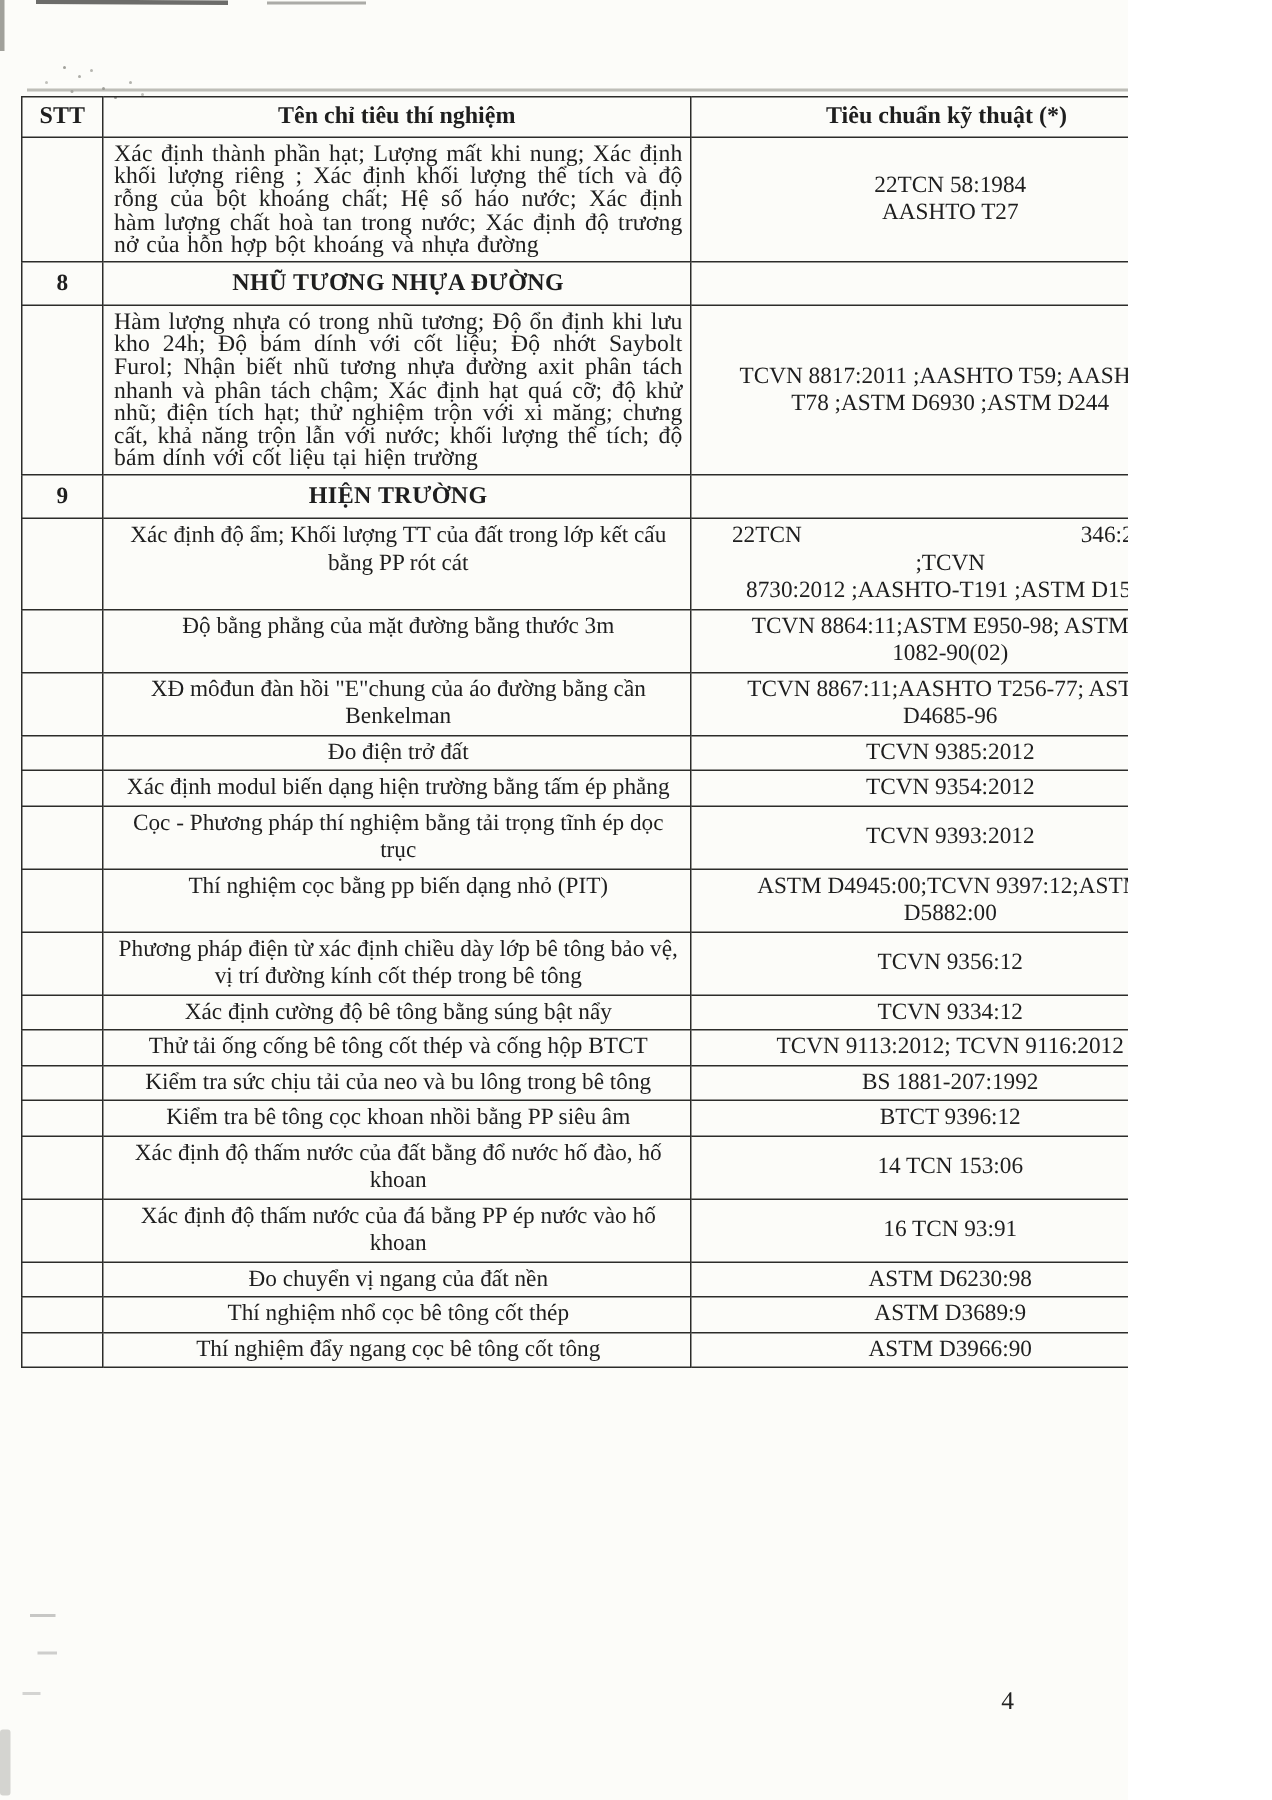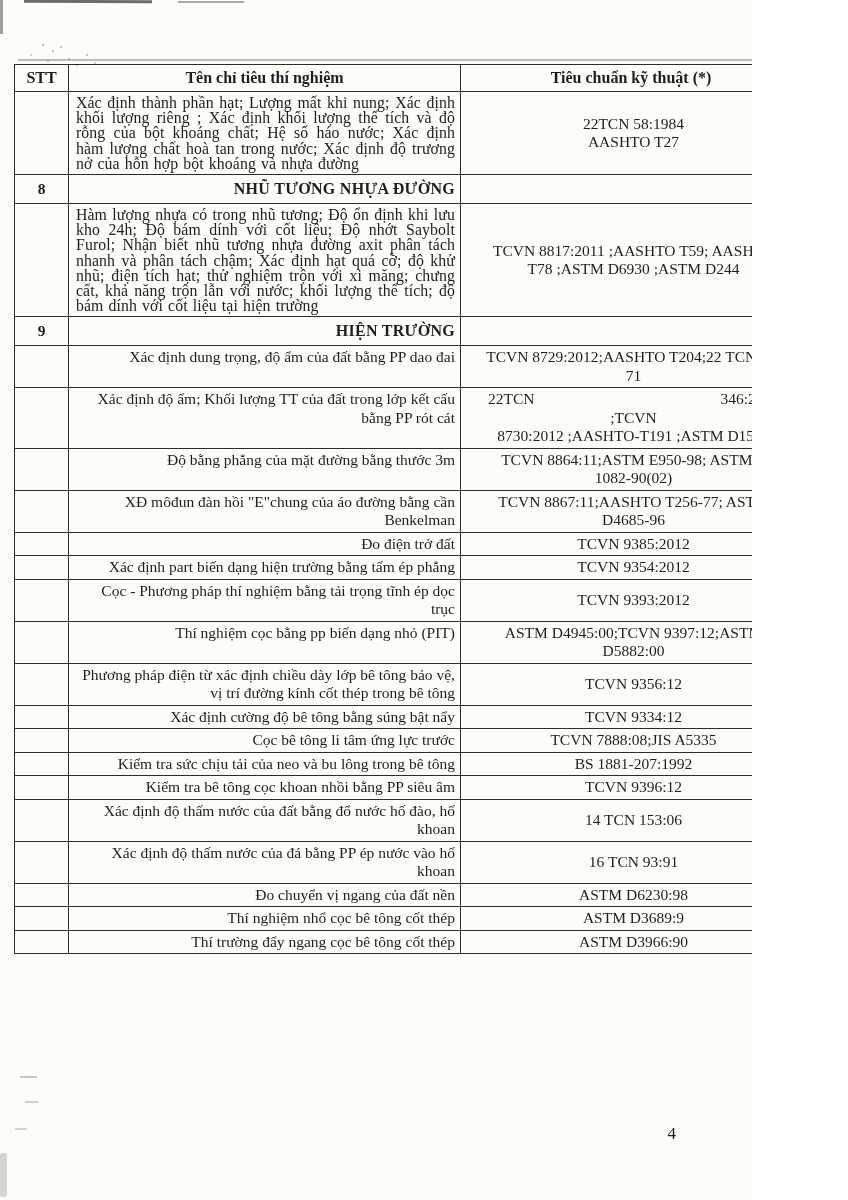--- a/index.html
+++ b/index.html
@@ -27,21 +27,21 @@
   .doc-table th{
     font-weight:bold;font-size:16px;line-height:20px;
     padding:3px 2px;text-align:center;
   }
   td.stt{
     text-align:center;font-size:15.5px;vertical-align:top;
     padding-top:2px;
   }
   td.name{
     font-size:15.5px;line-height:18.5px;
-    padding:2px 5px 2px 7px;vertical-align:top;text-align:right;
+    padding:2px 5px 2px 7px;vertical-align:top;text-align:center;
   }
   td.std{
     font-size:15.5px;line-height:18.5px;
     padding:2px 4px 2px 9px;vertical-align:middle;text-align:center;
     white-space:pre-line;
   }
   tr.paragraph td.name{
     font-size:15.8px;line-height:15.2px;
     text-align:justify;word-spacing:1px;letter-spacing:.1px;
     padding-top:3px;padding-bottom:3px;
@@ -137,26 +137,20 @@
     <td class="std">TCVN 8817:2011 ;AASHTO T59; AASHTO
 T78 ;ASTM D6930 ;ASTM D244</td>
   </tr>
         <tr class="section">
     <td class="stt">9</td>
     <td class="name">HIỆN TRƯỜNG</td>
     <td class="std"></td>
   </tr>
         <tr class="item">
     <td class="stt"></td>
-    <td class="name">Xác định dung trọng, độ ẩm của đất bằng PP dao đai</td>
-    <td class="std">TCVN 8729:2012;AASHTO T204;22 TCN 02-
-71</td>
-  </tr>
-        <tr class="item">
-    <td class="stt"></td>
     <td class="name">Xác định độ ẩm; Khối lượng TT của đất trong lớp kết cấu bằng PP rót cát</td>
     <td class="std">22TCN            346:2006 ;TCVN
 8730:2012 ;AASHTO-T191 ;ASTM D1556</td>
   </tr>
         <tr class="item">
     <td class="stt"></td>
     <td class="name">Độ bằng phẳng của mặt đường bằng thước 3m</td>
     <td class="std">TCVN 8864:11;ASTM E950-98; ASTM E
 1082-90(02)</td>
   </tr>
@@ -166,21 +160,21 @@
     <td class="std">TCVN 8867:11;AASHTO T256-77; ASTM
 D4685-96</td>
   </tr>
         <tr class="item">
     <td class="stt"></td>
     <td class="name">Đo điện trở đất</td>
     <td class="std">TCVN 9385:2012</td>
   </tr>
         <tr class="item">
     <td class="stt"></td>
-    <td class="name">Xác định part biến dạng hiện trường bằng tấm ép phẳng</td>
+    <td class="name">Xác định modul biến dạng hiện trường bằng tấm ép phẳng</td>
     <td class="std">TCVN 9354:2012</td>
   </tr>
         <tr class="item">
     <td class="stt"></td>
     <td class="name">Cọc - Phương pháp thí nghiệm bằng tải trọng tĩnh ép dọc trục</td>
     <td class="std">TCVN 9393:2012</td>
   </tr>
         <tr class="item">
     <td class="stt"></td>
     <td class="name">Thí nghiệm cọc bằng pp biến dạng nhỏ (PIT)</td>
@@ -192,32 +186,32 @@
     <td class="name">Phương pháp điện từ xác định chiều dày lớp bê tông bảo vệ, vị trí đường kính cốt thép trong bê tông</td>
     <td class="std">TCVN 9356:12</td>
   </tr>
         <tr class="item">
     <td class="stt"></td>
     <td class="name">Xác định cường độ bê tông bằng súng bật nẩy</td>
     <td class="std">TCVN 9334:12</td>
   </tr>
         <tr class="item">
     <td class="stt"></td>
-    <td class="name">Cọc bê tông li tâm ứng lực trước</td>
-    <td class="std">TCVN 7888:08;JIS A5335</td>
+    <td class="name">Thử tải ống cống bê tông cốt thép và cống hộp BTCT</td>
+    <td class="std">TCVN 9113:2012; TCVN 9116:2012</td>
   </tr>
         <tr class="item">
     <td class="stt"></td>
     <td class="name">Kiểm tra sức chịu tải của neo và bu lông trong bê tông</td>
     <td class="std">BS 1881-207:1992</td>
   </tr>
         <tr class="item">
     <td class="stt"></td>
     <td class="name">Kiểm tra bê tông cọc khoan nhồi bằng PP siêu âm</td>
-    <td class="std">TCVN 9396:12</td>
+    <td class="std">BTCT 9396:12</td>
   </tr>
         <tr class="item">
     <td class="stt"></td>
     <td class="name">Xác định độ thấm nước của đất bằng đổ nước hố đào, hố khoan</td>
     <td class="std">14 TCN 153:06</td>
   </tr>
         <tr class="item">
     <td class="stt"></td>
     <td class="name">Xác định độ thấm nước của đá bằng PP ép nước vào hố khoan</td>
     <td class="std">16 TCN 93:91</td>
@@ -227,20 +221,20 @@
     <td class="name">Đo chuyển vị ngang của đất nền</td>
     <td class="std">ASTM D6230:98</td>
   </tr>
         <tr class="item">
     <td class="stt"></td>
     <td class="name">Thí nghiệm nhổ cọc bê tông cốt thép</td>
     <td class="std">ASTM D3689:9</td>
   </tr>
         <tr class="item">
     <td class="stt"></td>
-    <td class="name">Thí trường đẩy ngang cọc bê tông cốt thép</td>
+    <td class="name">Thí nghiệm đẩy ngang cọc bê tông cốt tông</td>
     <td class="std">ASTM D3966:90</td>
   </tr>
       </tbody>
   </table>
 
   <div class="page-number">4</div>
 </div>
 
 </body></html>

